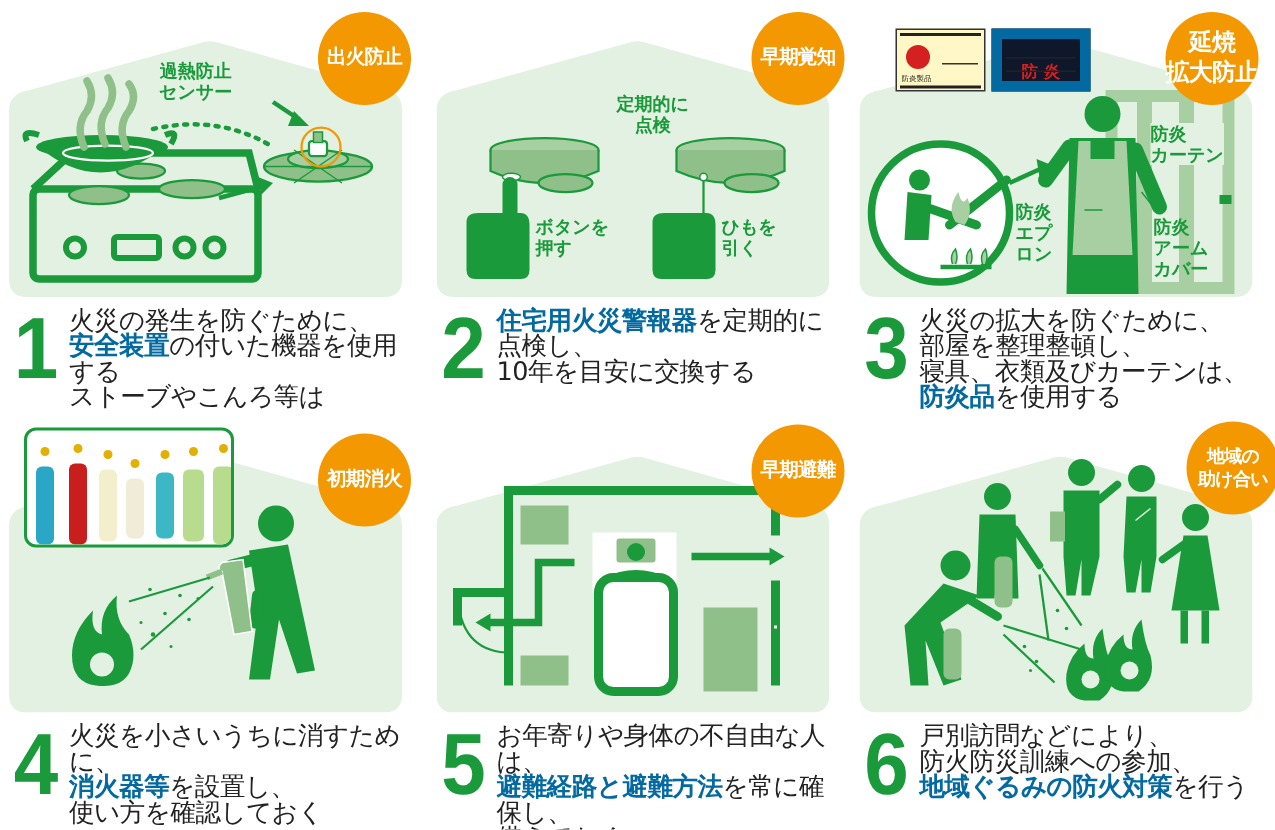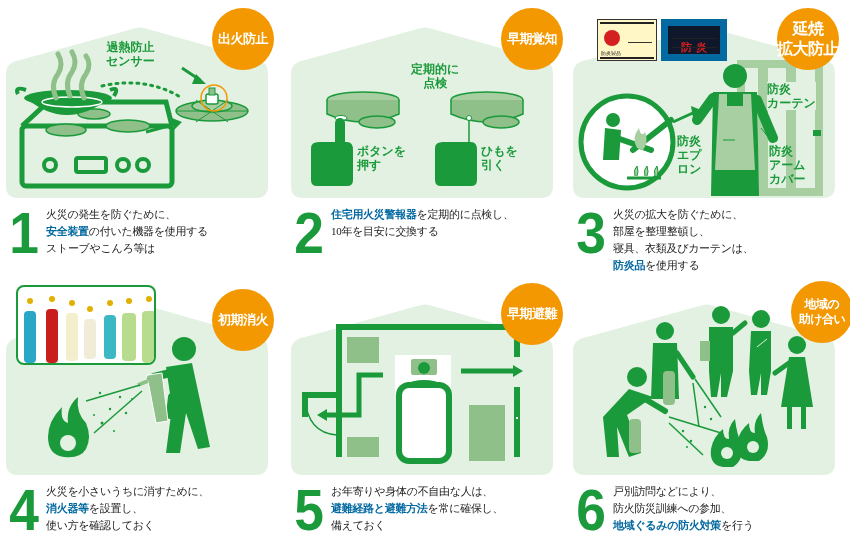--- a/index.html
+++ b/index.html
@@ -18,21 +18,21 @@
     line-height: 1.25; white-space: pre-line; letter-spacing: -0.5px; margin-left: 16px;
   }
   .caption {
     position: absolute; left: 4px; top: 204px; width: 276px; display: flex; align-items: flex-start;
   }
   .num {
     font-family: "Liberation Sans", sans-serif; font-weight: bold; color: #1a9a3a;
     font-size: 58px; line-height: 58px; width: 40px; text-align: center; flex: none;
     transform: scaleX(0.92);
   }
-  .ctext { font-size: 11px; line-height: 17px; color: #222; padding-left: 2px; padding-top: 2px; letter-spacing: -0.3px; font-family: Liberation Serif, serif; }
+  .ctext { font-size: 17px; line-height: 17px; color: #222; padding-left: 2px; padding-top: 2px; letter-spacing: -0.3px; }
   .ctext .hl { color: #0369a1; font-weight: bold; }
   .ill { position: absolute; }
   .lbl { position: absolute; color: #1a9a3a; font-weight: bold; font-size: 12px; line-height: 14px; white-space: pre-line; text-align: center; }
   .lbl-left { text-align: left; }
 </style>
 </head>
 <body>
 
 <svg width="0" height="0" style="position:absolute">
   <defs>

